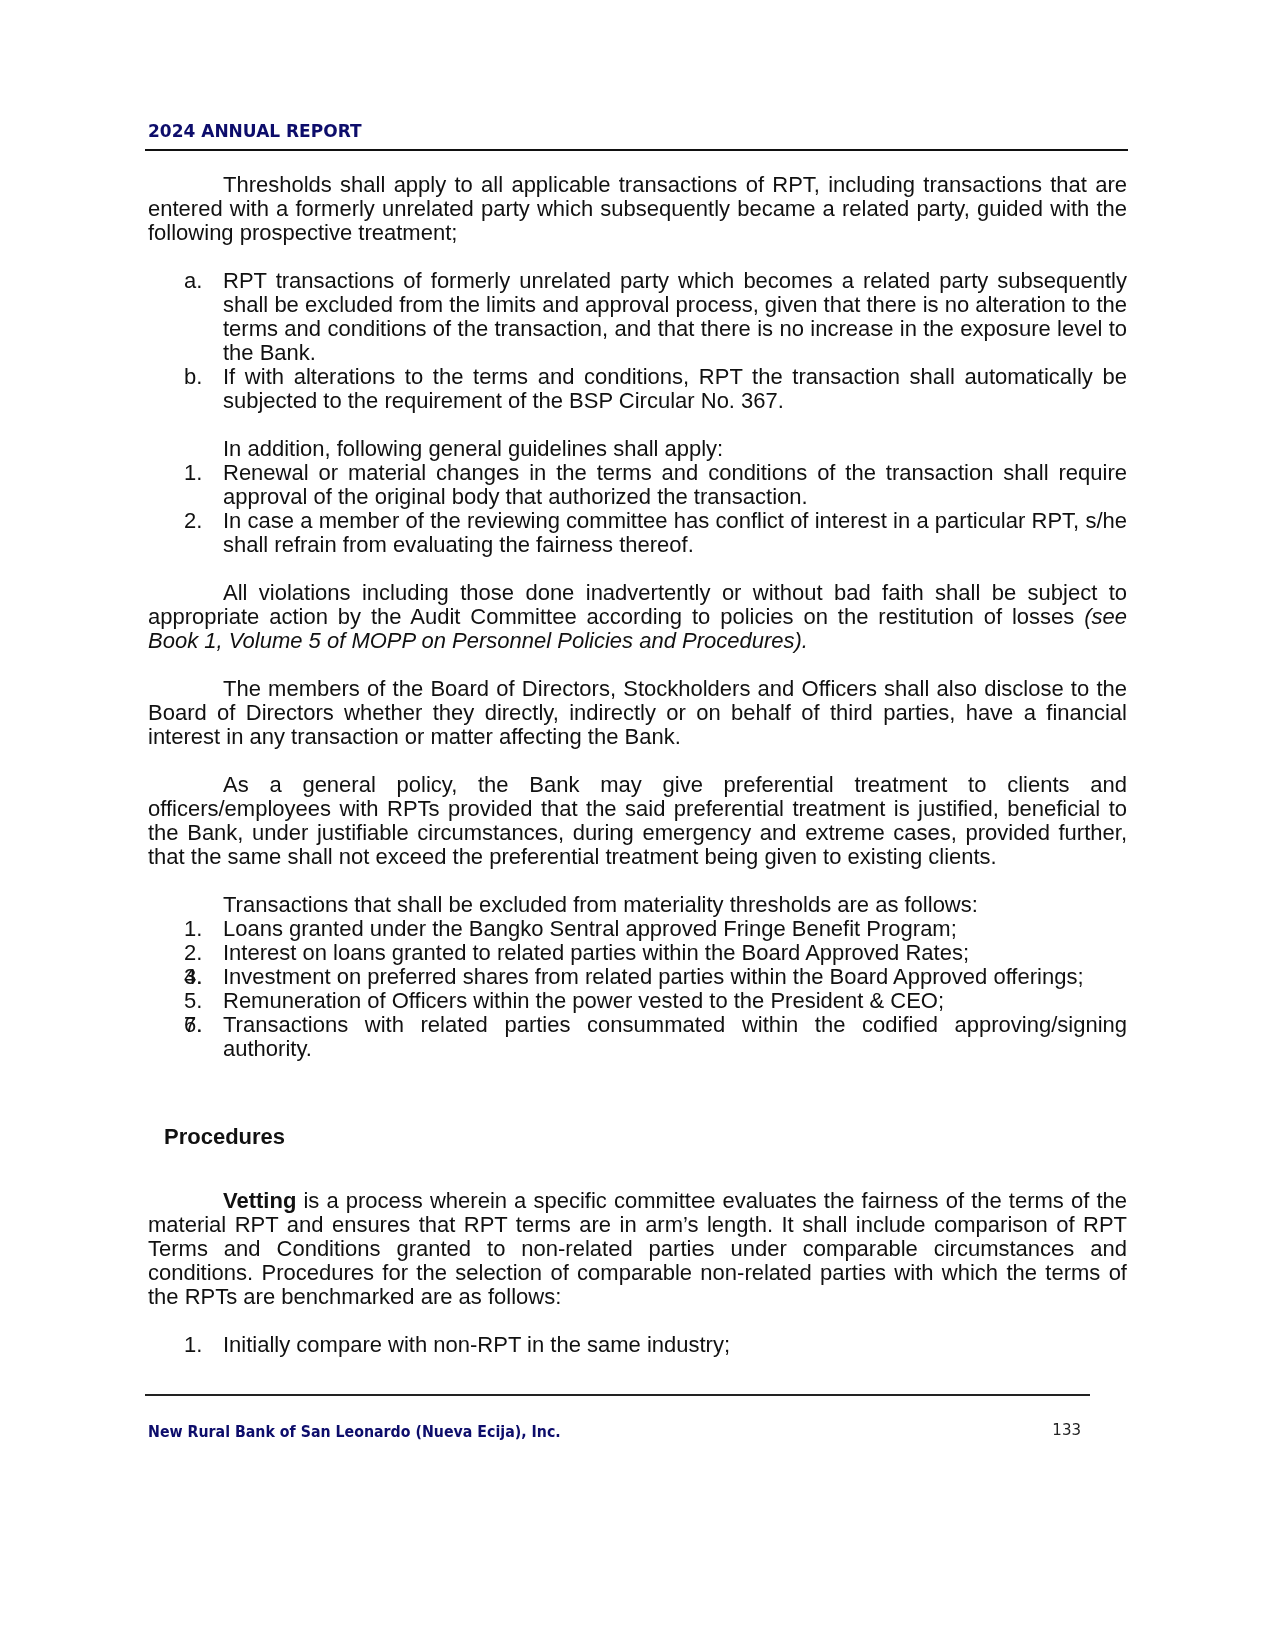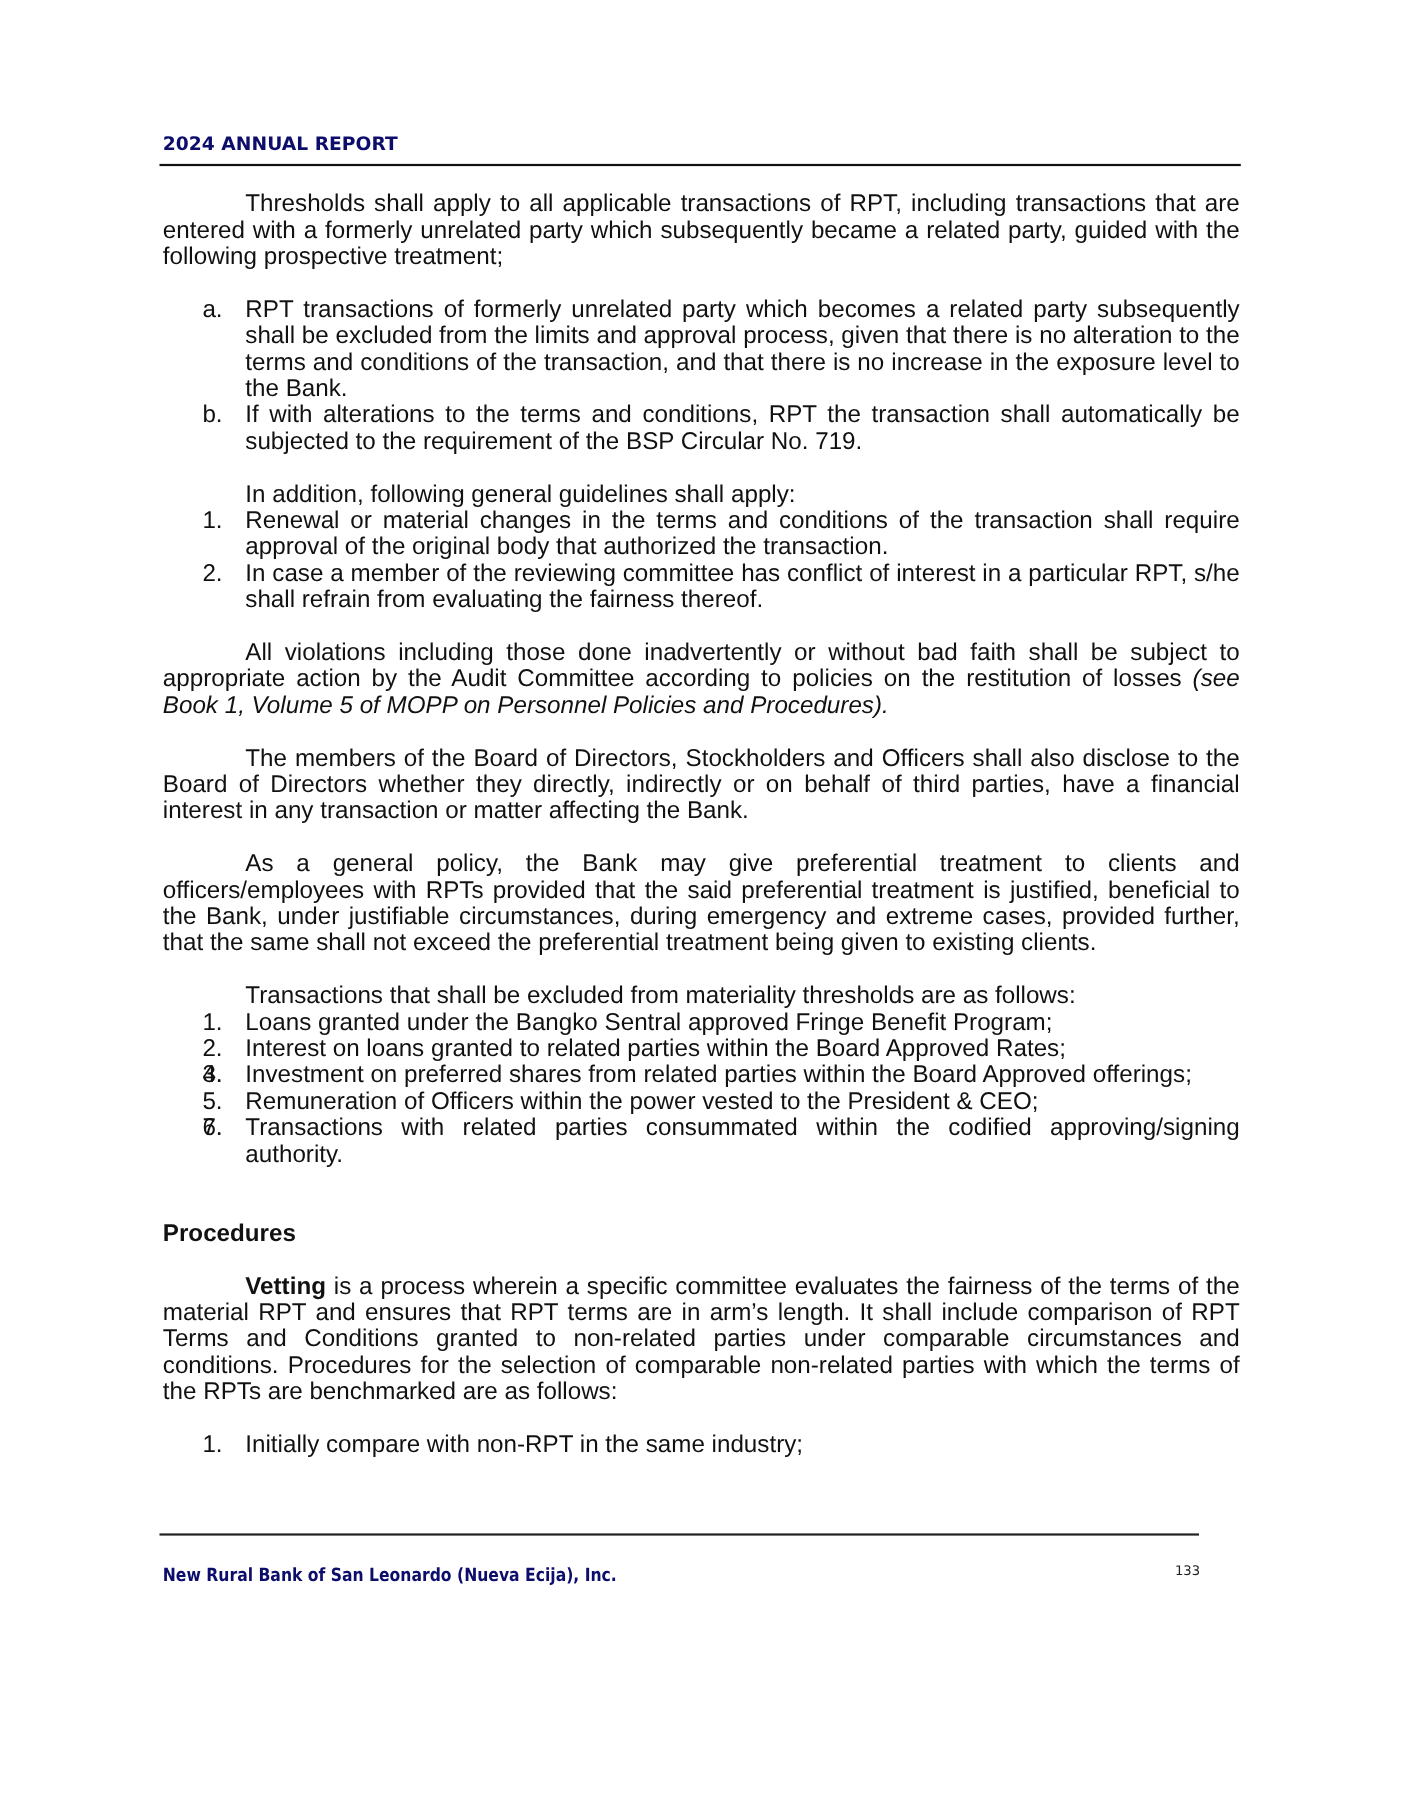--- a/index.html
+++ b/index.html
@@ -24,36 +24,36 @@
   .p { text-align: justify; margin: 0; }
   .indent { text-indent: 75px; }
   .gap { height: 24px; }
   .gap2 { height: 48px; }
 
   .list { margin: 0; padding: 0; }
   .li { position: relative; padding-left: 75px; text-align: justify; }
   .li .mk { position: absolute; left: 36px; top: 0; }
   .li-lead { padding-left: 75px; }
 
-  .h { font-weight: bold; margin: 0; }
+  .h { font-weight: bold; margin: 16px; }
   .b { font-weight: bold; }
   .i { font-style: italic; }
 
   .ftr-rule {
     position: absolute; left: 145px; top: 1394px; width: 945px; height: 0;
     border-top: 2px solid #222;
   }
   .ftr-org {
     position: absolute; left: 148px; top: 1422px;
     font-family: "DejaVu Sans", sans-serif; font-weight: bold;
     font-size: 16.5px; color: #0d0d6b; transform: scaleX(0.86); transform-origin: left top;
   }
   .ftr-page {
-    position: absolute; right: 184px; top: 1421px;
-    font-family: "DejaVu Sans", sans-serif; font-size: 12px; color: #222;
+    position: absolute; right: 194px; top: 1421px;
+    font-family: "DejaVu Sans", sans-serif; font-size: 15px; color: #222;
   }
 </style>
 </head>
 <body>
 
 <div class="page">
 
   <div class="hdr-title">2024 ANNUAL REPORT</div>
   <div class="hdr-rule"></div>
 
@@ -62,21 +62,21 @@
     <p class="p indent">Thresholds shall apply to all applicable transactions of RPT, including transactions that are entered with a formerly unrelated party which subsequently became a related party, guided with the following prospective treatment;</p>
     <div class="gap"></div>
 
     <div class="list">
       <div class="li">
         <span class="mk">a.</span>
         <span>RPT transactions of formerly unrelated party which becomes a related party subsequently shall be excluded from the limits and approval process, given that there is no alteration to the terms and conditions of the transaction, and that there is no increase in the exposure level to the Bank.</span>
       </div>
       <div class="li">
         <span class="mk">b.</span>
-        <span>If with alterations to the terms and conditions, RPT the transaction shall automatically be subjected to the requirement of the BSP Circular No. 719.</span>
+        <span>If with alterations to the terms and conditions, RPT the transaction shall automatically be subjected to the requirement of the BSP Circular No. 367.</span>
       </div>
     </div>
     <div class="gap"></div>
 
     <div class="li-lead">In addition, following general guidelines shall apply:</div>
     <div class="list">
       <div class="li">
         <span class="mk">1.</span>
         <span>Renewal or material changes in the terms and conditions of the transaction shall require approval of the original body that authorized the transaction.</span>
       </div>

